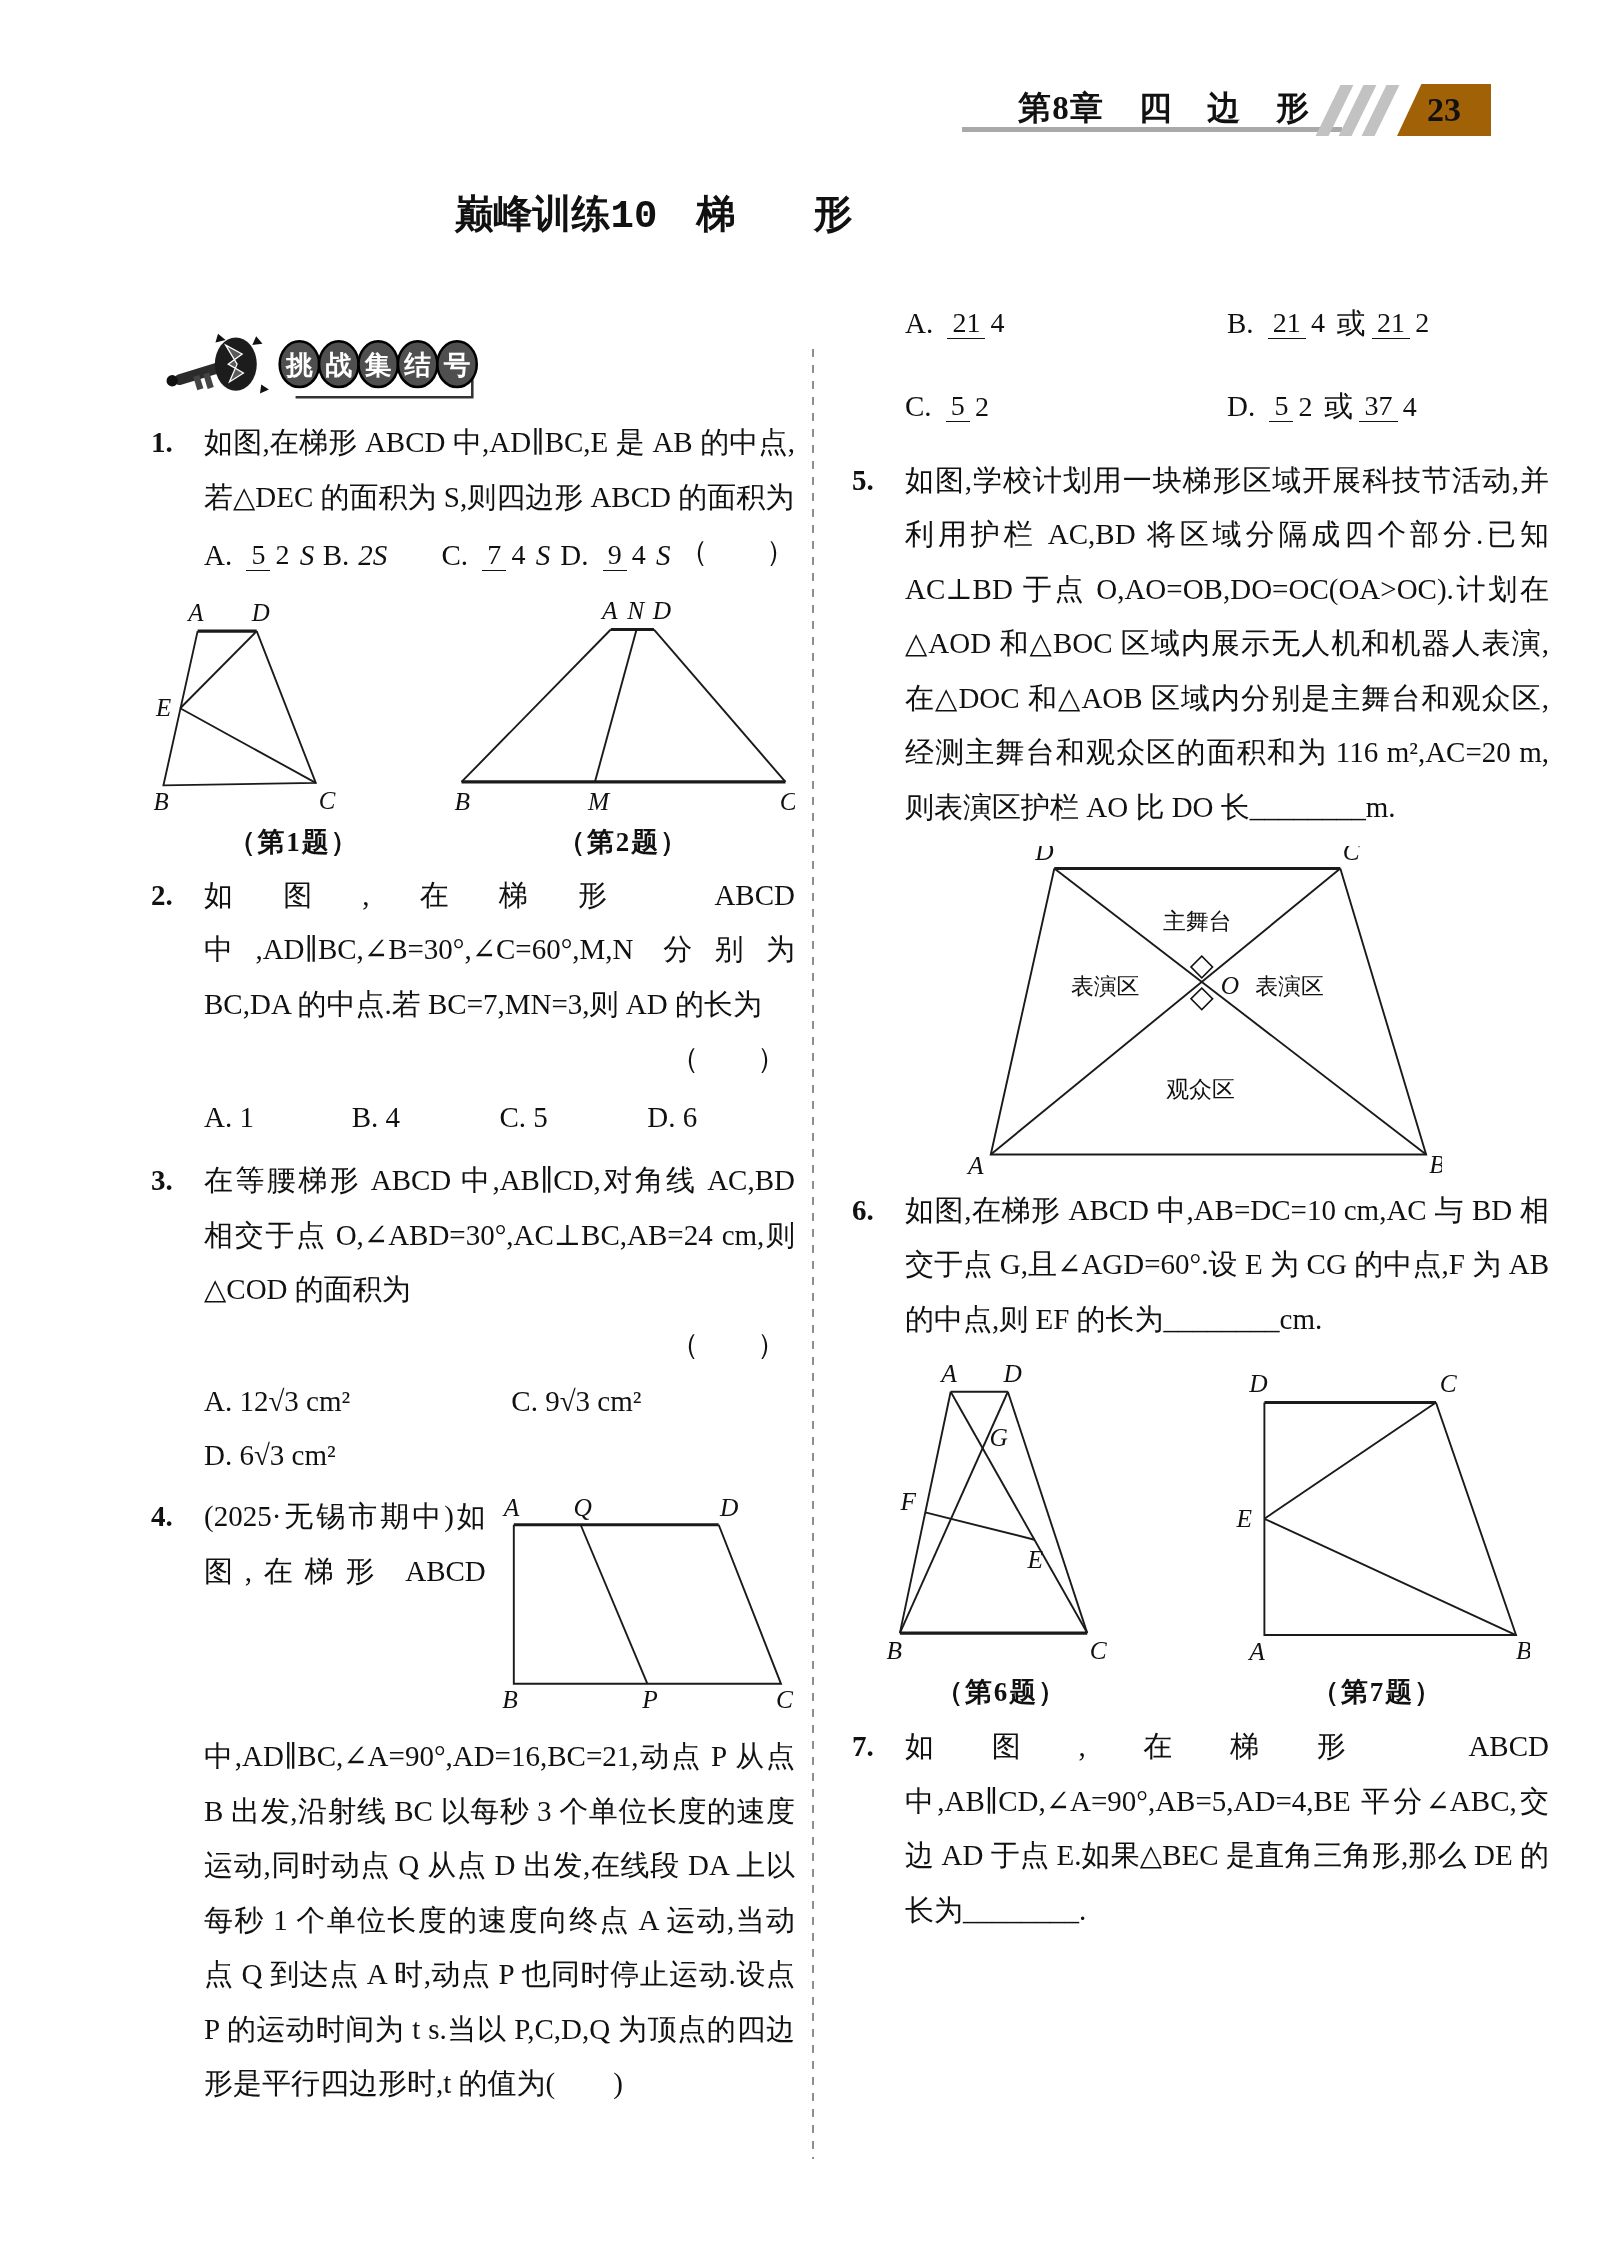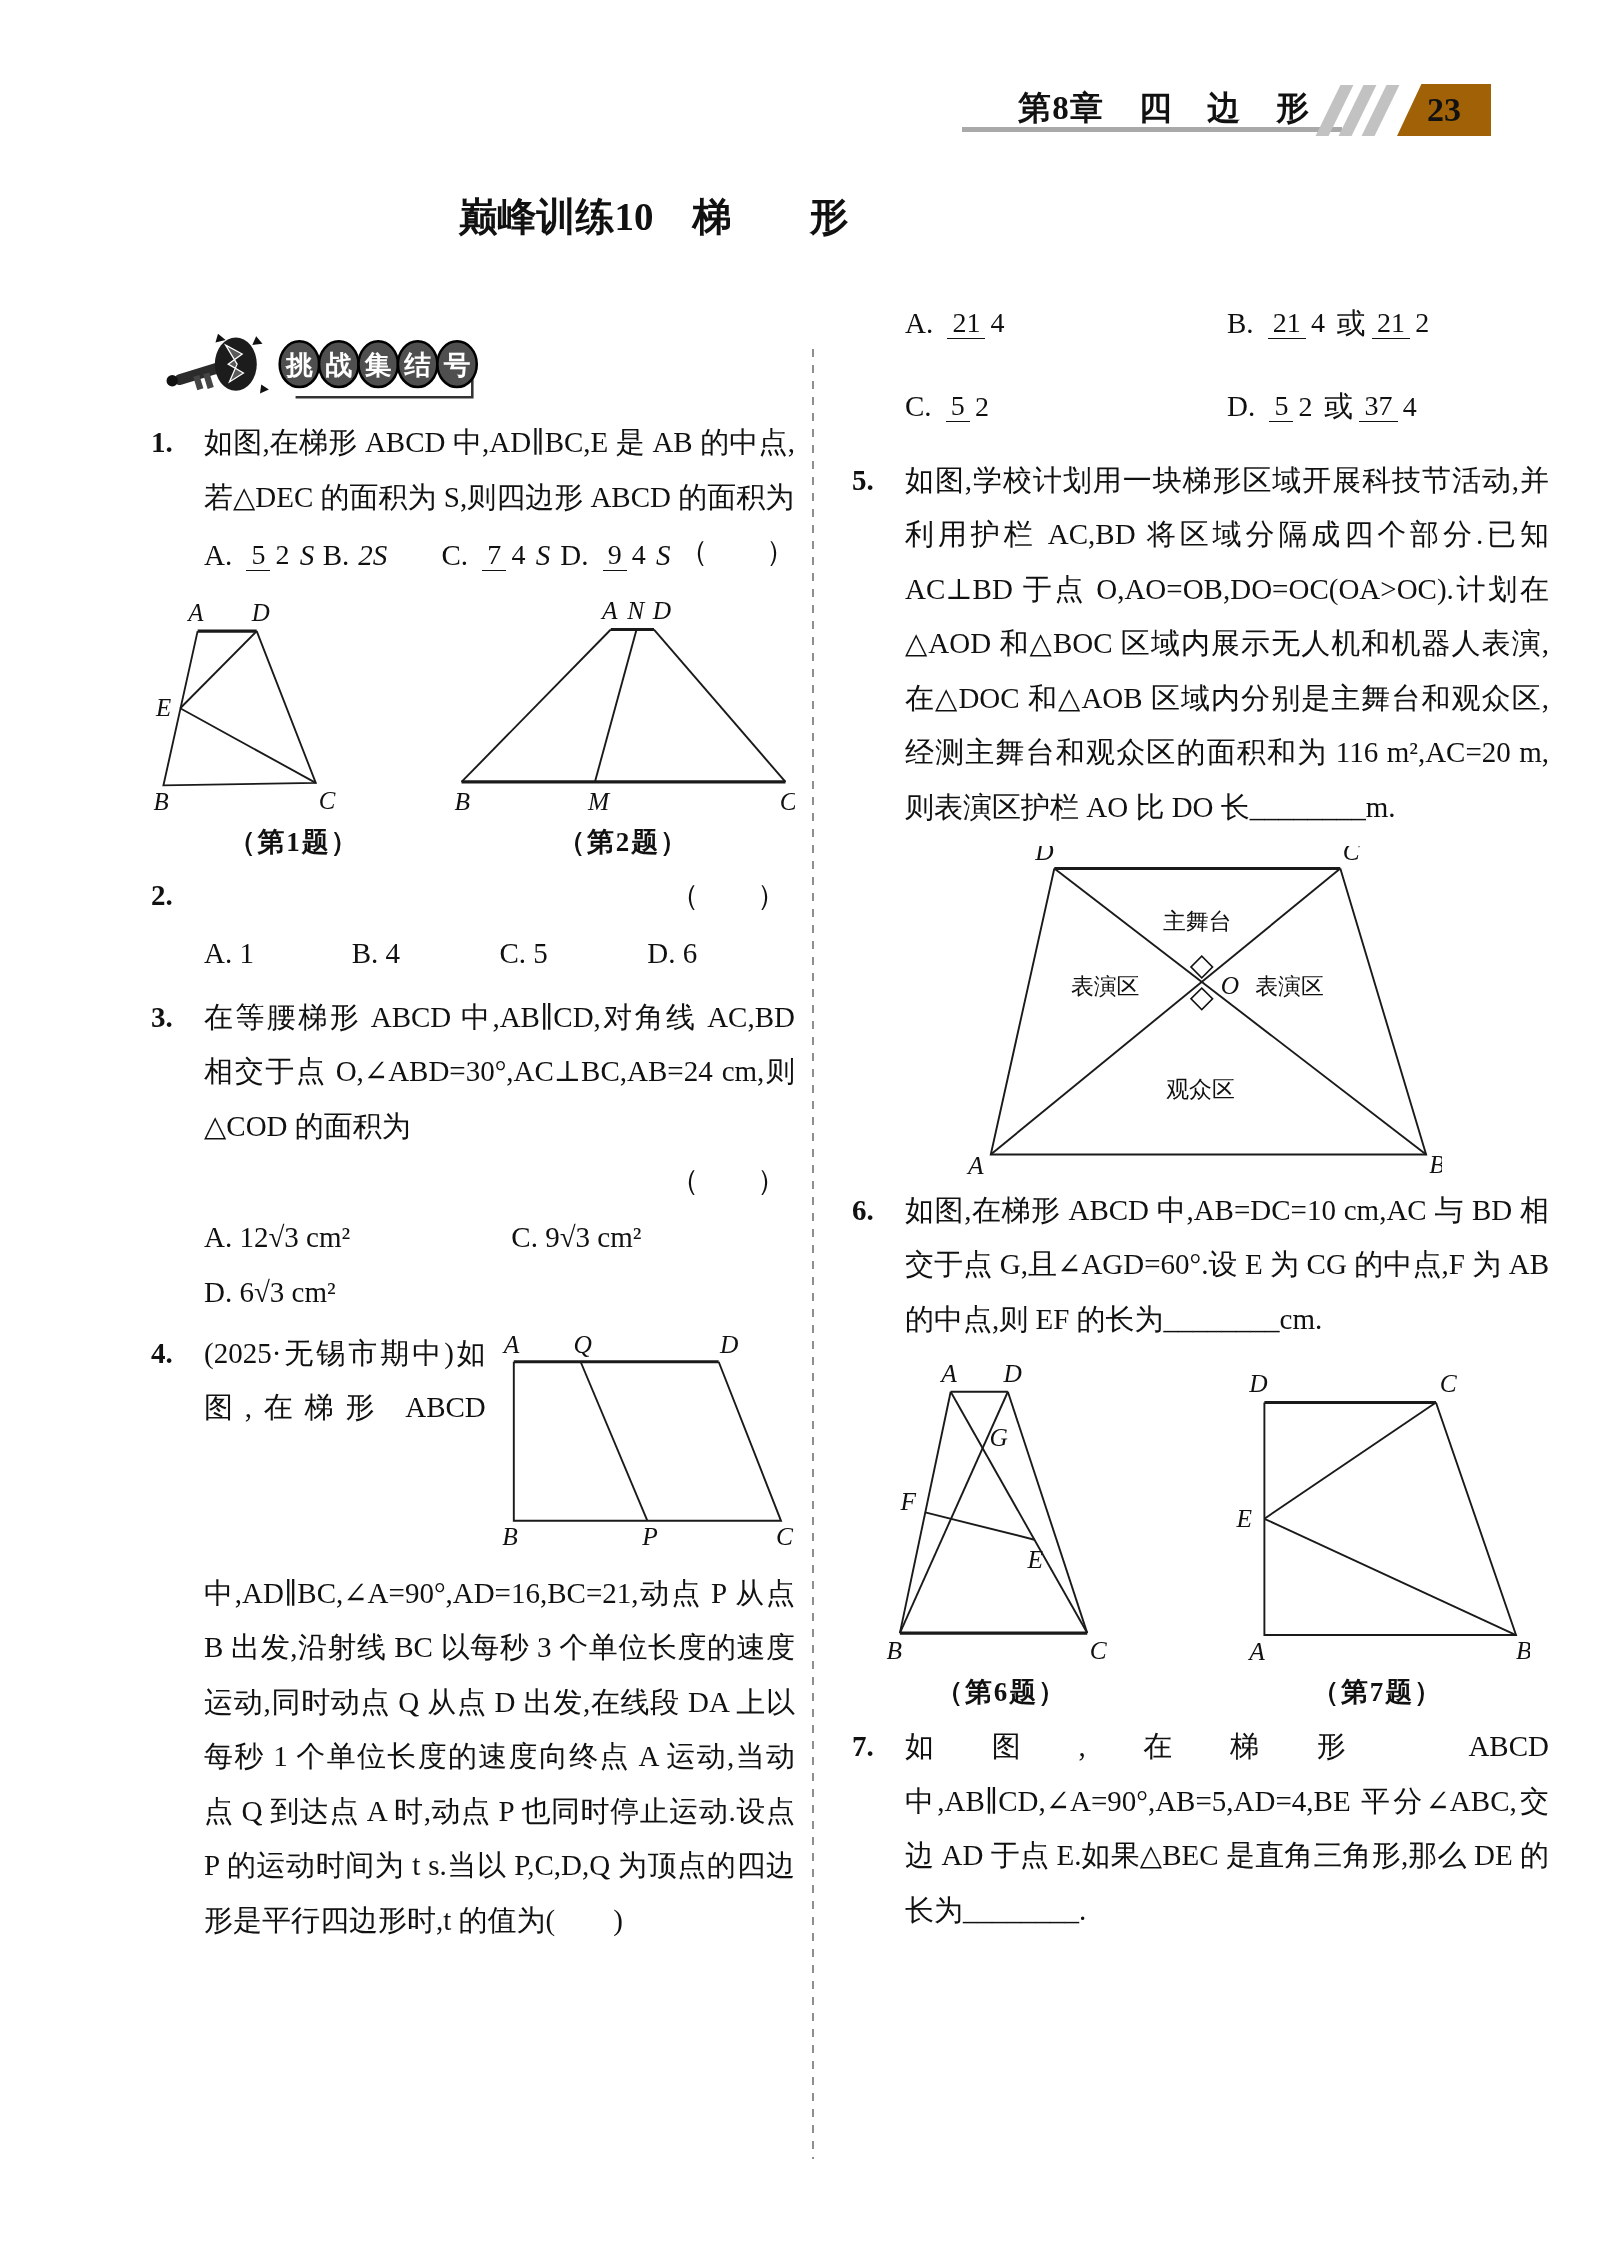--- a/index.html
+++ b/index.html
@@ -18,21 +18,21 @@
   .s1{left:1328px;} .s2{left:1351px;} .s3{left:1374px;}
   .page-box{
     position:absolute;left:1397px;top:84px;width:94px;height:52px;background:#a16207;
     clip-path:polygon(26% 0,100% 0,100% 100%,0 100%);
     display:flex;align-items:center;justify-content:center;
     font-weight:bold;font-size:34px;
   }
   
   .page-title{
     position:absolute;left:0;top:194px;width:1307px;text-align:center;
-    font-weight:bold;font-size:39px;line-height:1.2;
+    font-weight:bold;font-size:39px;line-height:1.2;font-family:Liberation Mono, monospace;
   }
   
   .badge{position:absolute;left:162px;top:326px;width:318px;height:89px;}
   
   .divider{
     position:absolute;left:812px;top:349px;width:1.9px;height:1810px;
     background:repeating-linear-gradient(to bottom,#8f8f8f 0 8.3px,transparent 8.3px 16px);
   }
   
   .col-left{position:absolute;left:151px;top:415px;width:644px;text-align:justify;}
@@ -181,20 +181,21 @@
         <text class="vlab" x="4" y="332">B</text>
         <text class="vlab" x="214" y="332">M</text>
         <text class="vlab" x="516" y="332">C</text>
       </svg>
       <div class="figcap">（第2题）</div>
     </div>
   </div>
 
   <div class="prob">
     <span class="prob-no">2.</span>
+    <div>如图,在梯形 ABCD 中,AD∥BC,∠B=30°,∠C=60°,M,N 分别为 BC,DA 的中点.若 BC=7,MN=3,则 AD 的长为</div>
     <div class="bracket-line">（　　）</div>
   </div>
   <div class="optrow4">
     <span class="optitem">A. 1</span>
     <span class="optitem">B. 4</span>
     <span class="optitem">C. 5</span>
     <span class="optitem">D. 6</span>
   </div>
 
   <div class="prob">

